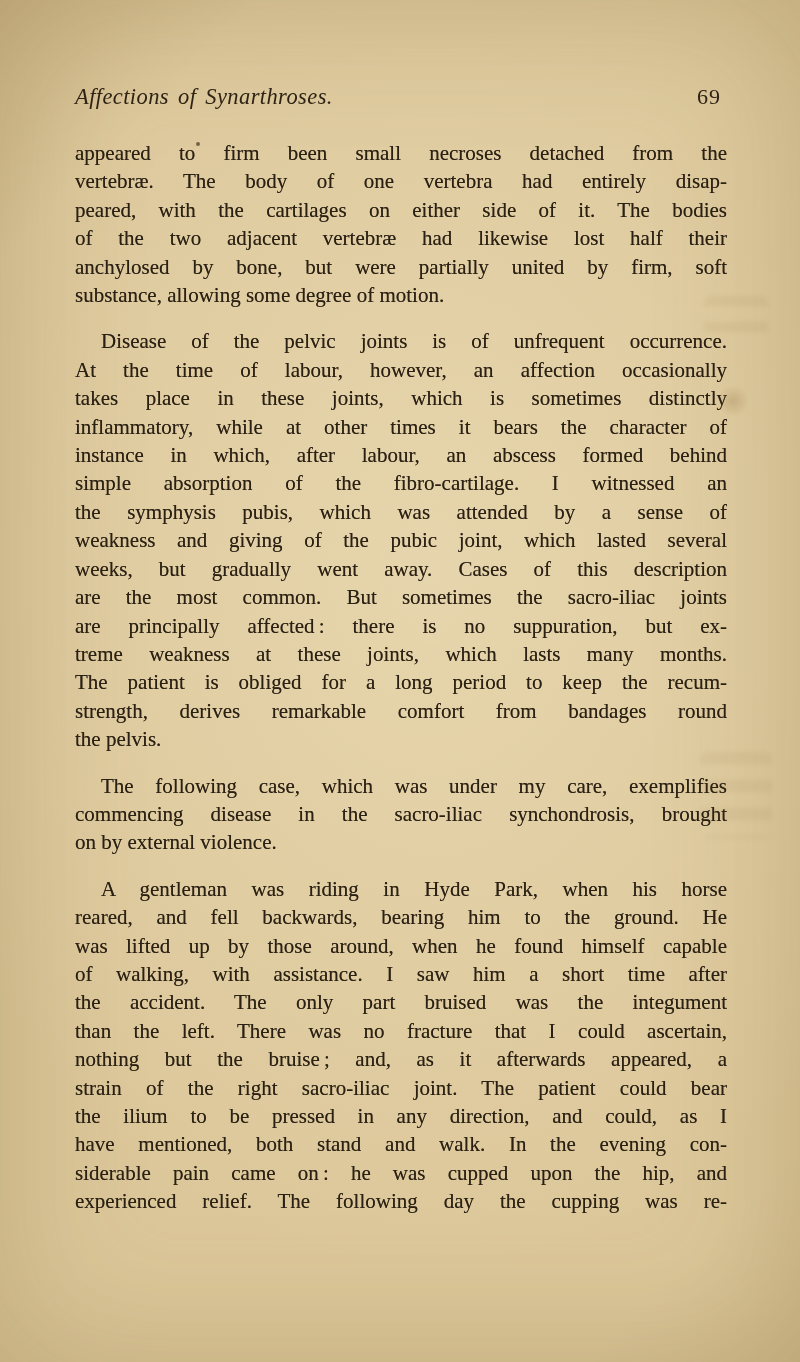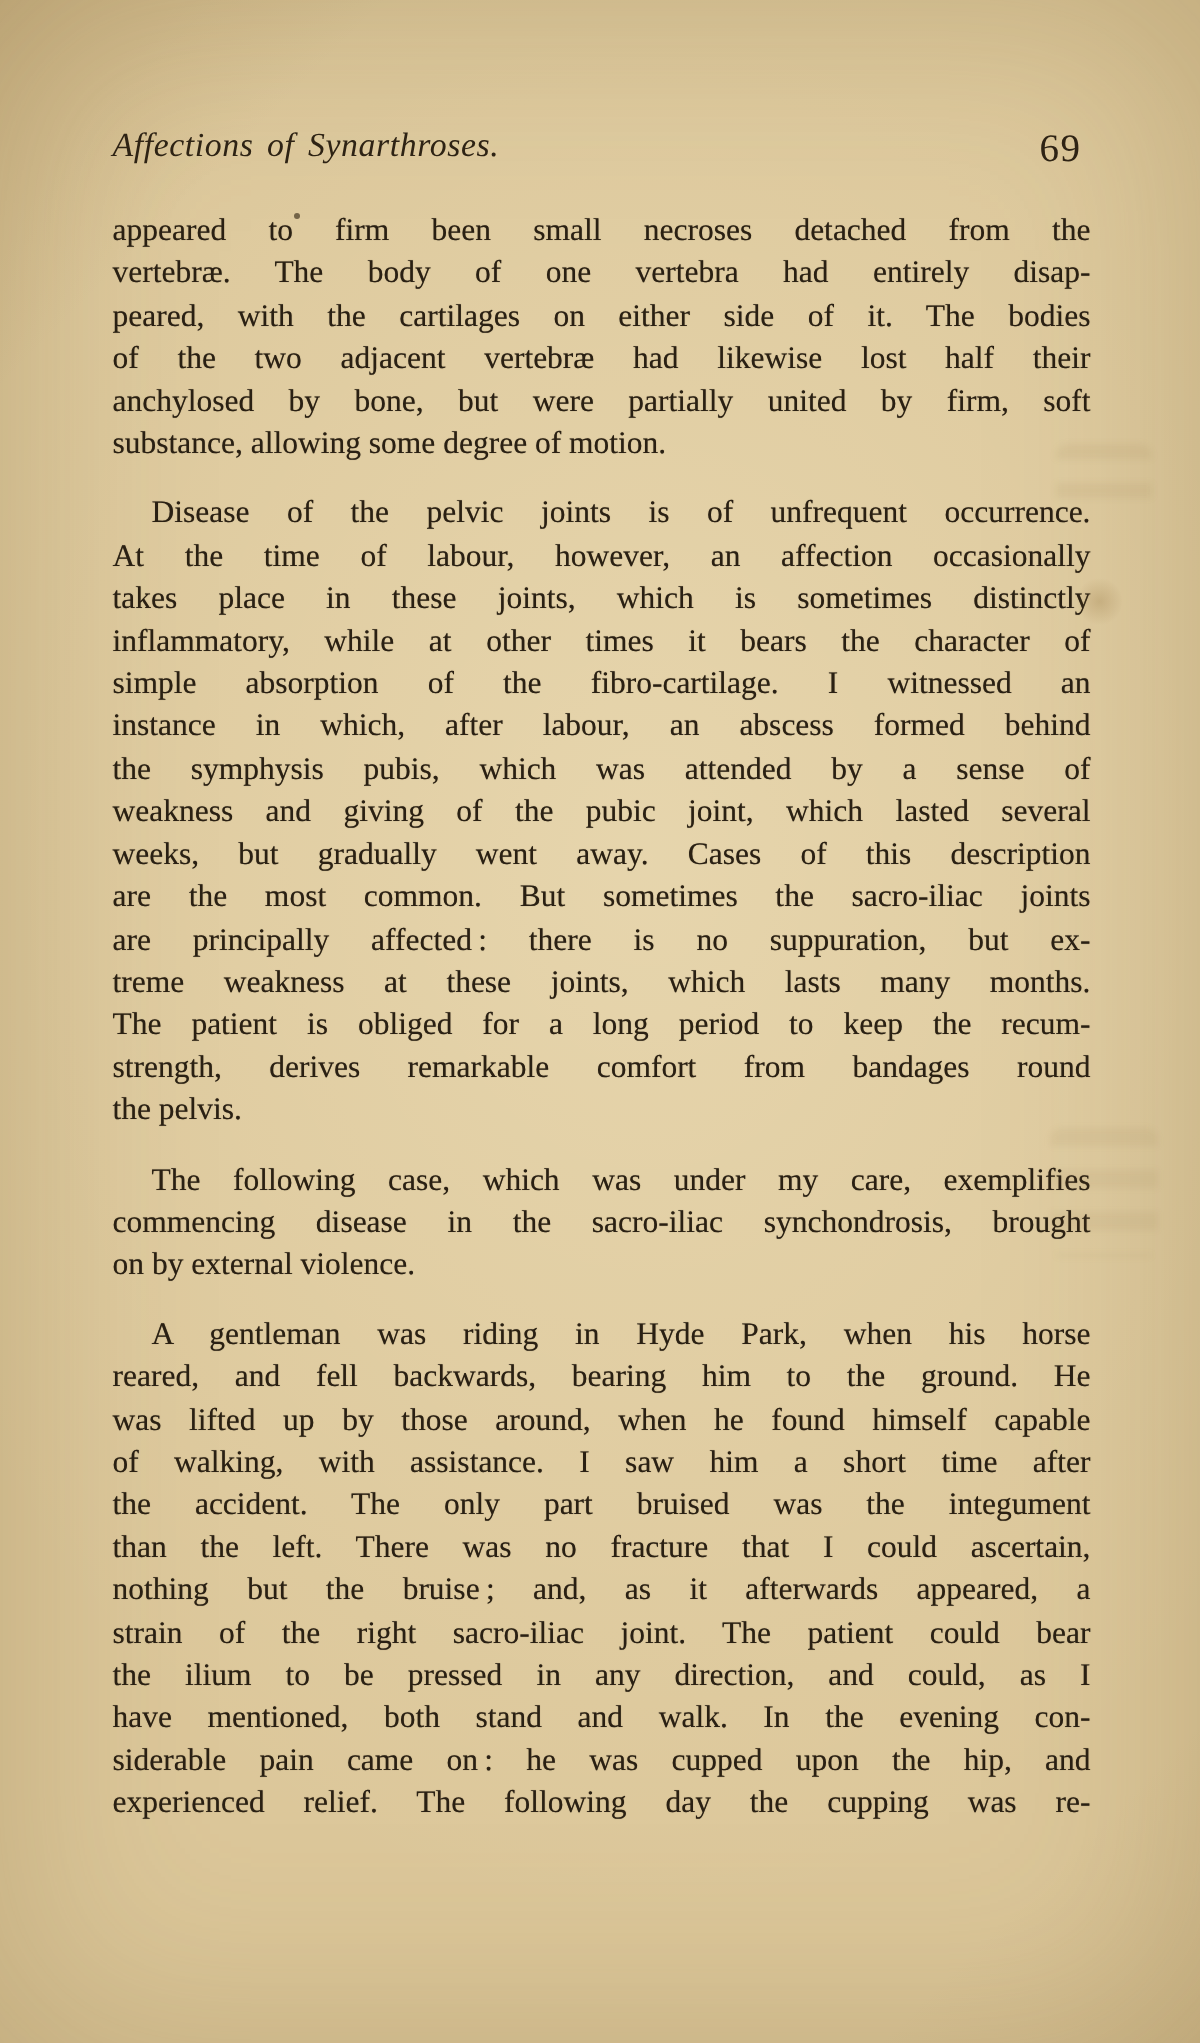--- a/index.html
+++ b/index.html
@@ -21,21 +21,21 @@
   .running-head{
     position:absolute; top:84px; left:75px; width:652px; height:30px;
   }
   .head-title{
     position:absolute; left:0; right:0; 
     font-style:italic; font-size:22.5px; color:#2e2314;
     letter-spacing:.4px; word-spacing:3px;
   }
   .head-page-num{
     position:absolute; right:6px; top:0;
-    font-size:26px; color:#2e2314; letter-spacing:1px;margin-left:32px;
+    font-size:22px; color:#2e2314; letter-spacing:1px;margin-left:32px;
   }
   
   .text-block{
     position:absolute; top:139px; left:75px; width:652px;
     font-size:21px; color:#2a2013;
     text-shadow: 0 0 .5px rgba(42,32,19,.55);
   }
   .line{
     height:28.42px; line-height:28.42px;
     text-align:justify; text-align-last:justify; text-justify:inter-word;
@@ -78,22 +78,22 @@
       <div class="line">appeared to firm been small necroses detached from the</div>
       <div class="line">vertebræ. The body of one vertebra had entirely disap-</div>
       <div class="line">peared, with the cartilages on either side of it. The bodies</div>
       <div class="line">of the two adjacent vertebræ had likewise lost half their</div>
       <div class="line">anchylosed by bone, but were partially united by firm, soft</div>
       <div class="line last">substance, allowing some degree of motion.</div>
       <div class="line indent">Disease of the pelvic joints is of unfrequent occurrence.</div>
       <div class="line">At the time of labour, however, an affection occasionally</div>
       <div class="line">takes place in these joints, which is sometimes distinctly</div>
       <div class="line">inflammatory, while at other times it bears the character of</div>
+      <div class="line">instance in which, after labour, an abscess formed behind</div>
       <div class="line">simple absorption of the fibro-cartilage. I witnessed an</div>
-      <div class="line">instance in which, after labour, an abscess formed behind</div>
       <div class="line">the symphysis pubis, which was attended by a sense of</div>
       <div class="line">weakness and giving of the pubic joint, which lasted several</div>
       <div class="line">weeks, but gradually went away. Cases of this description</div>
       <div class="line">are the most common. But sometimes the sacro-iliac joints</div>
       <div class="line">are principally affected : there is no suppuration, but ex-</div>
       <div class="line">treme weakness at these joints, which lasts many months.</div>
       <div class="line">The patient is obliged for a long period to keep the recum-</div>
       <div class="line">strength, derives remarkable comfort from bandages round</div>
       <div class="line last">the pelvis.</div>
       <div class="line indent">The following case, which was under my care, exemplifies</div>

